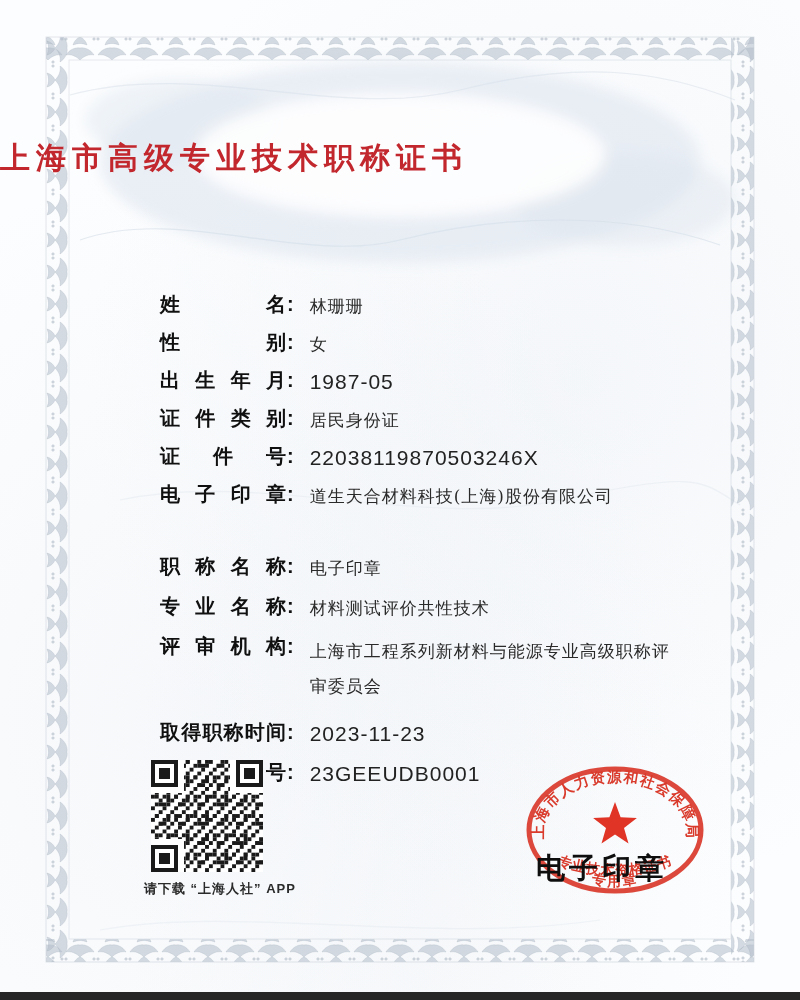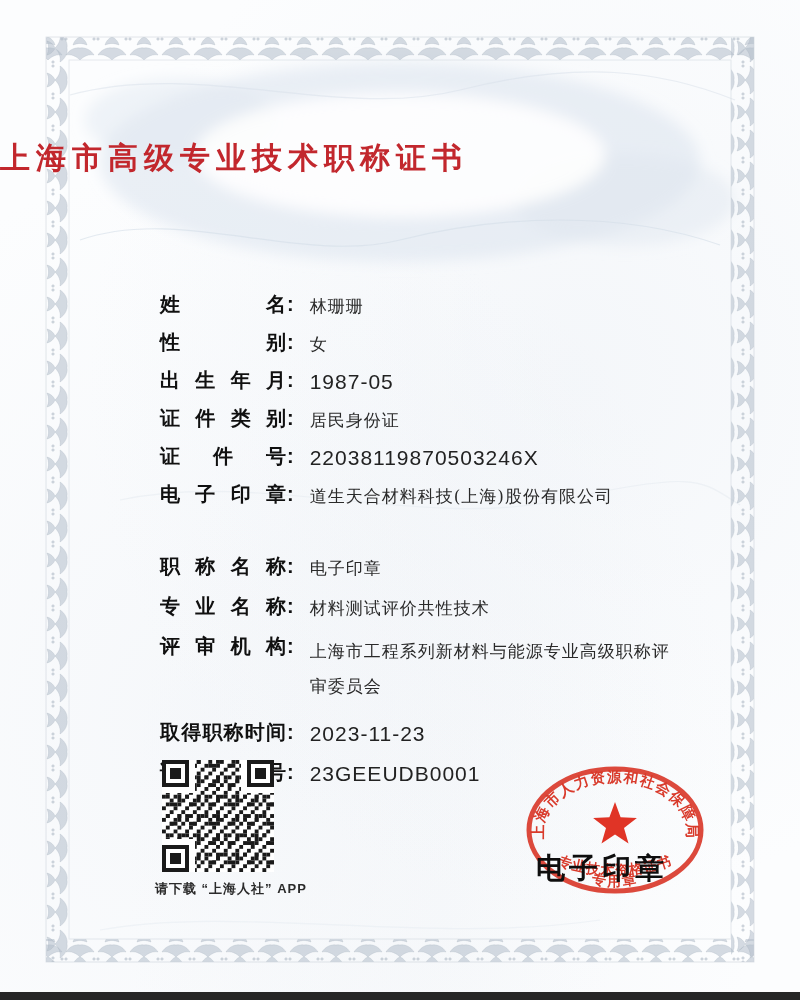--- a/index.html
+++ b/index.html
@@ -24,21 +24,21 @@
   .row{display:flex;align-items:flex-start;margin-bottom:12px;}
   .group2 .row, .group3 .row{margin-bottom:14px;}
   .label{display:inline-block;width:126px;text-align:justify;text-align-last:justify;
     font-size:20px;font-weight:700;color:#101010;line-height:24px;letter-spacing:0;}
   .colon{font-size:20px;font-weight:700;color:#101010;line-height:24px;margin-left:1px;}
   .value{margin-left:16px;line-height:24px;color:#2a2a2a;padding-top:2px;}
   .value.cjk{font-size:17px;font-family:"DejaVu Serif","Liberation Serif",serif;letter-spacing:1px;}
   .value.num{font-size:21px;font-family:"Liberation Sans",sans-serif;letter-spacing:1px;color:#222;}
   .value.wrap{max-width:368px;line-height:35px;padding-top:0;}
 
-  .qr-block{position:absolute;left:160px;top:760px;width:240px;}
+  .qr-block{position:absolute;left:149px;top:760px;width:240px;}
   .qr-caption{margin-top:7px;font-size:13px;font-weight:700;color:#2b2b2b;
     line-height:19px;letter-spacing:1px;margin-left:-5px;}
 
   .seal{position:absolute;left:505px;top:745px;width:224px;height:176px;}
 </style>
 </head>
 <body>
 
 <div class="page">
 

